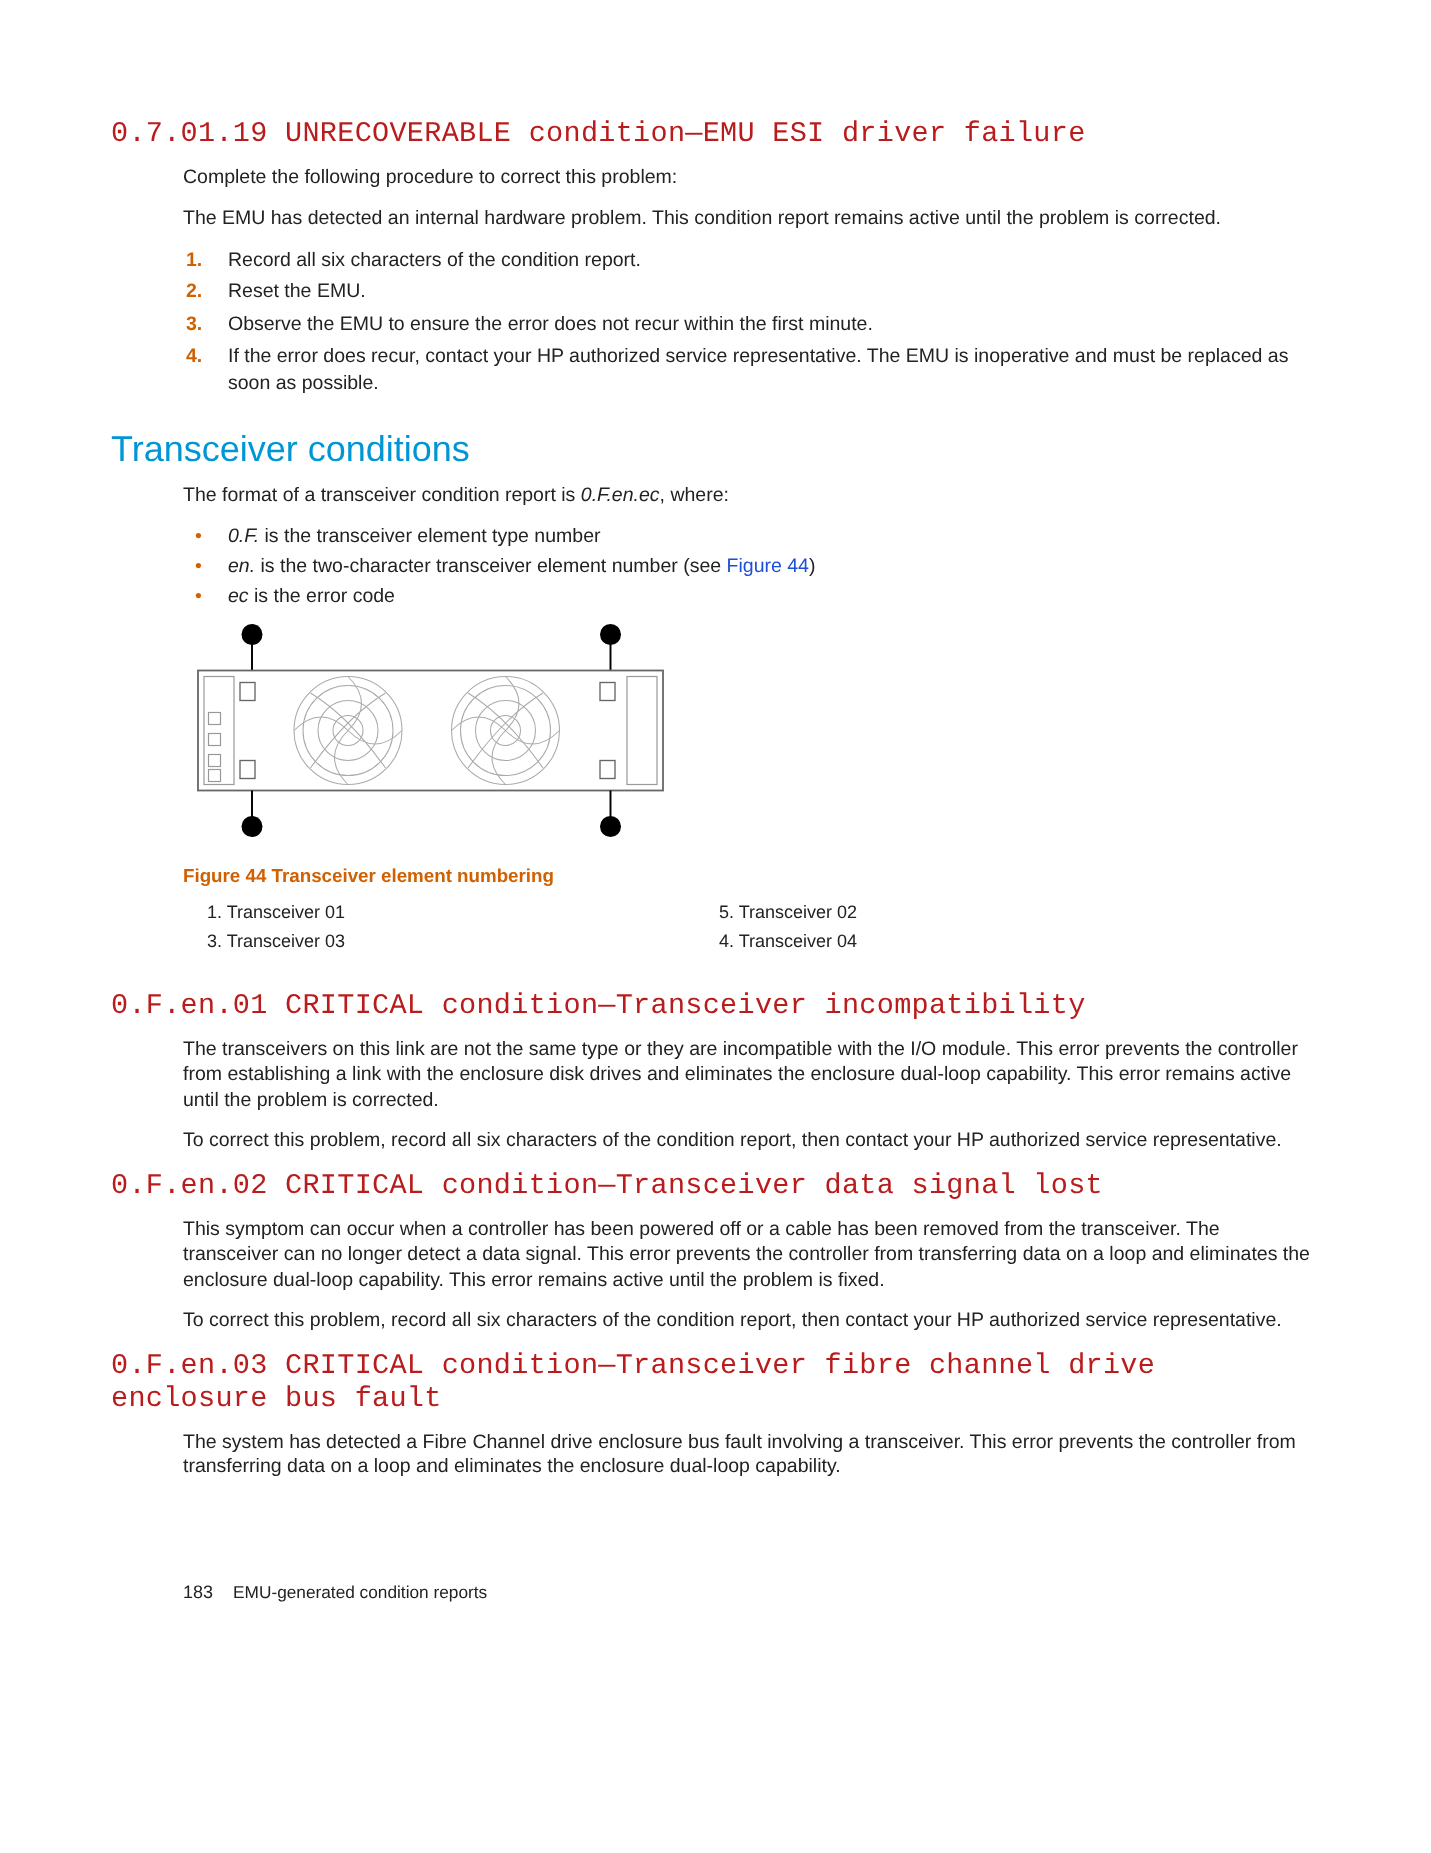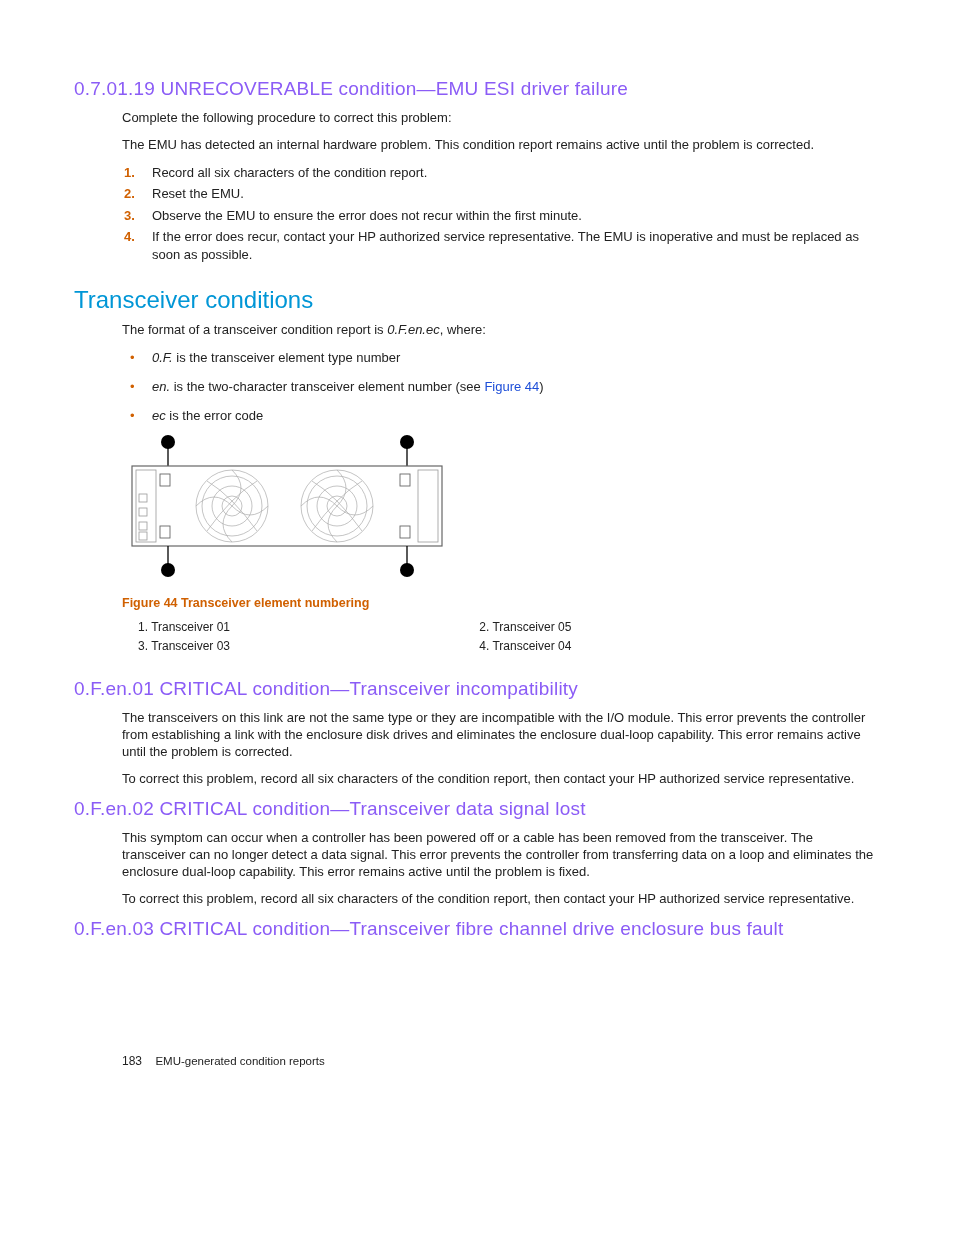--- a/index.html
+++ b/index.html
@@ -10,25 +10,25 @@
     background: #fff;
     width: 954px;
   }
   .page {
     padding: 72px 74px 40px 74px;
     min-height: 1120px;
     position: relative;
     box-sizing: border-box;
   }
   .h3 {
-    color: #8b5cf6;
+    color: #b91c1c;
     font-size: 19px;
     font-weight: 300;
     margin: 6px 0 10px 0;
-    font-family: Liberation Sans, sans-serif;
+    font-family: Liberation Mono, monospace;
     letter-spacing: 0.2px;
   }
   .h2 {
     color: #0096d6;
     font-size: 24px;
     font-weight: 300;
     margin: 22px 0 8px 0;
     font-family: "Segoe UI Light", "Helvetica Neue", Arial, sans-serif;
   }
   .body-indent {
@@ -65,21 +65,21 @@
   ul.bullets {
     list-style: none;
     padding-left: 0;
     margin: 4px 0 8px 0;
   }
   ul.bullets > li {
     font-size: 13px;
     line-height: 1.35;
     padding-left: 30px;
     position: relative;
-    margin: 11px 0 2px 0;
+    margin: 1px 0 2px 0;
   }
   ul.bullets > li::before {
     content: "•";
     position: absolute;
     left: 8px;
     top: 0;
     color: #d06000;
     font-size: 13px;
   }
   .italic { font-style: italic; }
@@ -195,38 +195,41 @@
       </svg>
     </div>
 
     <div class="figcap">Figure 44 Transceiver element numbering</div>
     <div class="two-col">
       <div>
         <div>1. Transceiver 01</div>
         <div>3. Transceiver 03</div>
       </div>
       <div>
-        <div>2. Transceiver 05</div>
+        <div>5. Transceiver 02</div>
         <div>4. Transceiver 04</div>
       </div>
     </div>
   </div>
 
   <div class="h3">0.F.en.01 CRITICAL condition—Transceiver incompatibility</div>
   <div class="body-indent">
     <p>The transceivers on this link are not the same type or they are incompatible with the I/O module. This error prevents the controller from establishing a link with the enclosure disk drives and eliminates the enclosure dual-loop capability. This error remains active until the problem is corrected.</p>
     <p>To correct this problem, record all six characters of the condition report, then contact your HP authorized service representative.</p>
   </div>
 
   <div class="h3">0.F.en.02 CRITICAL condition—Transceiver data signal lost</div>
   <div class="body-indent">
     <p>This symptom can occur when a controller has been powered off or a cable has been removed from the transceiver. The transceiver can no longer detect a data signal. This error prevents the controller from transferring data on a loop and eliminates the enclosure dual-loop capability. This error remains active until the problem is fixed.</p>
     <p>To correct this problem, record all six characters of the condition report, then contact your HP authorized service representative.</p>
   </div>
 
   <div class="h3">0.F.en.03 CRITICAL condition—Transceiver fibre channel drive enclosure bus fault</div>
+  <div class="body-indent">
+    <p>The system has detected a Fibre Channel drive enclosure bus fault involving a transceiver. This error prevents the controller from transferring data on a loop and eliminates the enclosure dual-loop capability.</p>
+  </div>
 
   <div class="footer">
     <span class="pn">183</span>
     <span class="ft">EMU-generated condition reports</span>
   </div>
 
 </div>
 
 </body></html>

